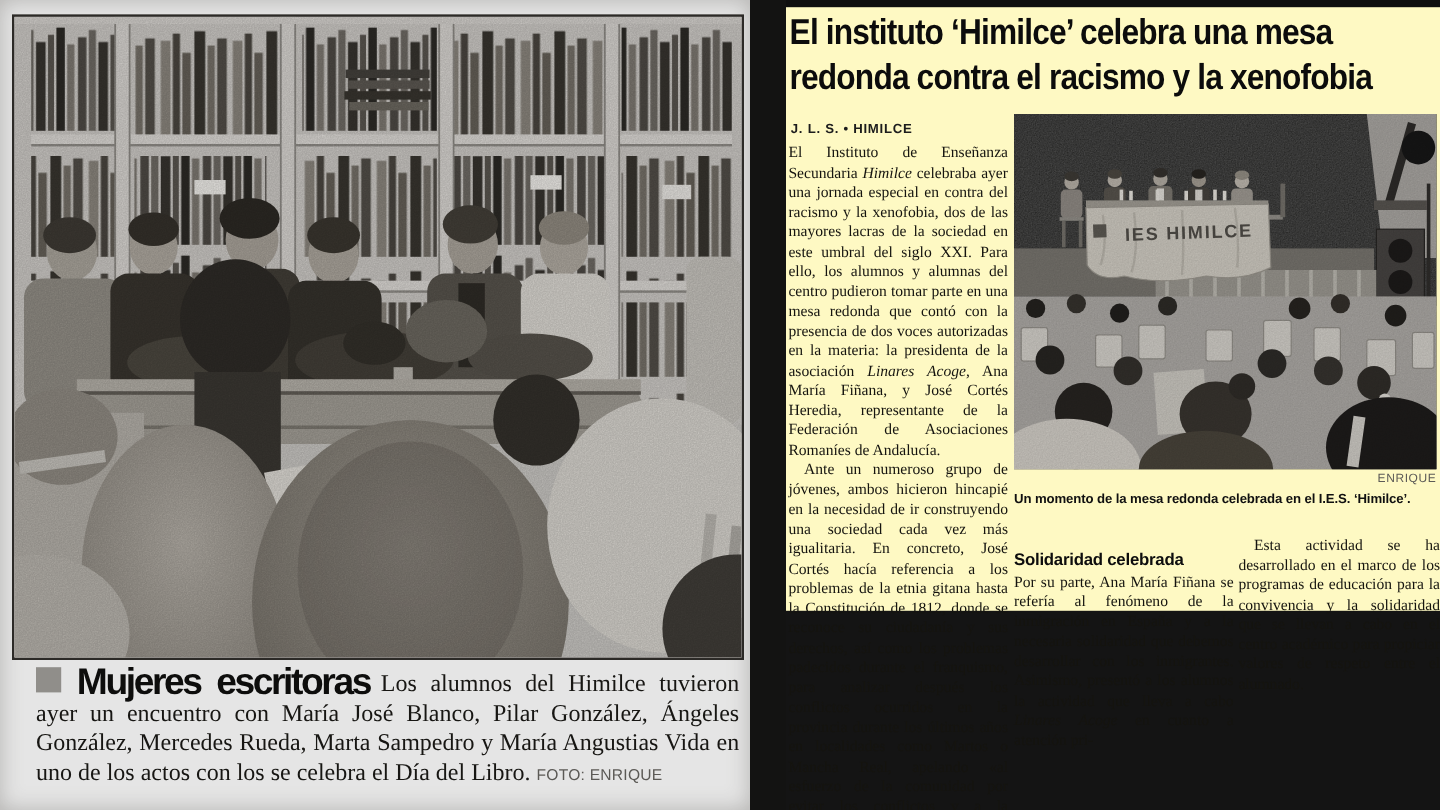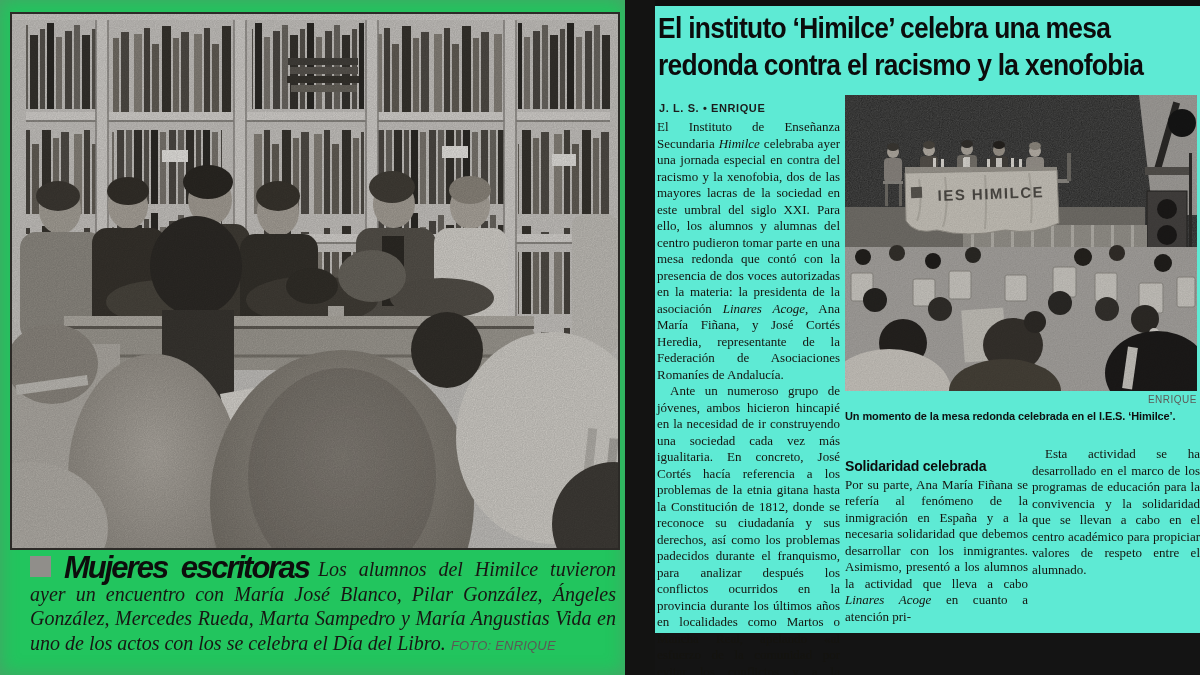--- a/index.html
+++ b/index.html
@@ -1,35 +1,35 @@
 <!DOCTYPE html>
 <html><head>
 <meta charset="utf-8">
 <style>
   html,body{margin:0;padding:0;background:#0b0b0b;}
   .stage{position:relative;width:1200px;height:675px;overflow:hidden;background:#141414;
          font-family:"Liberation Serif",serif;}
   
-  .left-clip{position:absolute;left:0;top:0;width:625px;height:675px;background:#22c55e;
-             box-shadow:inset 0 0 18px rgba(120,118,112,.45);font-style:italic;}
+  .left-clip{position:absolute;left:0;top:0;width:625px;height:675px;background:#e5e5e5;
+             box-shadow:inset 0 0 18px rgba(120,118,112,.45);}
   .left-photo{position:absolute;left:10px;top:12px;width:610px;height:538px;margin:0;
               border:2px solid #2c2a27;box-sizing:border-box;background:#c9c7c3;overflow:hidden;}
   .left-photo svg,.right-photo svg{display:block;width:100%;height:100%;}
   .left-caption{position:absolute;left:30px;top:556px;width:586px;margin:0;
                 font-size:20px;line-height:24.5px;color:#171613;text-align:justify;}
   .bullet{display:inline-block;width:21px;height:21px;background:#908e8a;margin-right:13px;
           vertical-align:-1px;}
   .cap-head{font-family:"Liberation Sans",sans-serif;font-weight:bold;font-size:31px;
             letter-spacing:-2px;margin-right:9px;vertical-align:-2px;color:#0d0d0c;}
   .cap-credit{font-family:"Liberation Sans",sans-serif;font-size:13px;color:#5b5955;
               letter-spacing:.2px;white-space:nowrap;}
   
   .divider{position:absolute;left:625px;top:0;width:30px;height:675px;background:#131312;}
   
-  .right-page{position:absolute;left:655px;top:0;width:545px;height:633px;background:#5eead4;}
+  .right-page{position:absolute;left:655px;top:0;width:545px;height:509px;background:#fef9c3;}
   .top-rule{position:absolute;left:0;top:0;width:545px;height:6px;background:#0f0f0f;}
   .headline{position:absolute;left:3px;top:9px;width:620px;margin:0;
             font-family:"Liberation Sans",sans-serif;font-weight:bold;font-size:30px;
             line-height:37px;letter-spacing:-.8px;color:#0c0c0c;
             transform:scaleX(.88);transform-origin:0 0;}
   .byline{position:absolute;left:4px;top:102px;font-family:"Liberation Sans",sans-serif;
           font-weight:bold;font-size:11px;letter-spacing:.6px;color:#1c1c1c;}
   .col{position:absolute;font-size:13px;line-height:16.5px;text-align:justify;color:#15140f;}
   .col p{margin:0;}
   .col p.indent{text-indent:13px;}
@@ -221,21 +221,21 @@
     </p>
   </section>
 
   <div class="divider"></div>
 
   <section class="right-page">
     <div class="top-rule"></div>
 
     <h1 class="headline"><span>El instituto ‘Himilce’ celebra una mesa</span><br><span>redonda contra el racismo y la xenofobia</span></h1>
 
-    <div class="byline">J. L. S. • ENRIQUE</div>
+    <div class="byline">J. L. S. • HIMILCE</div>
 
     <div class="col col1">
       <p>El Instituto de Enseñanza Secundaria <i>Himilce</i> celebraba ayer una jornada especial en contra del racismo y la xenofobia, dos de las mayores lacras de la sociedad en este umbral del siglo XXI. Para ello, los alumnos y alumnas del centro pudieron tomar parte en una mesa redonda que contó con la presencia de dos voces autorizadas en la materia: la presidenta de la asociación <i>Linares Acoge</i>, Ana María Fiñana, y José Cortés Heredia, representante de la Federación de Asociaciones Romaníes de Andalucía.</p>
       <p class="indent">Ante un numeroso grupo de jóvenes, ambos hicieron hincapié en la necesidad de ir construyendo una sociedad cada vez más igualitaria. En concreto, José Cortés hacía referencia a los problemas de la etnia gitana hasta la Constitución de 1812, donde se reconoce su ciudadanía y sus derechos, así como los problemas padecidos durante el franquismo, para analizar después los conflictos ocurridos en la provincia durante los últimos años en localidades como Martos o Mancha Real, apelando «al esfuerzo de la comunidad por evitar los conflictos y a la necesidad de que</p>
     </div>
 
     <figure class="right-photo">
       <svg viewBox="0 0 352 296" preserveAspectRatio="none">
         <defs>
           <filter id="grainR">

